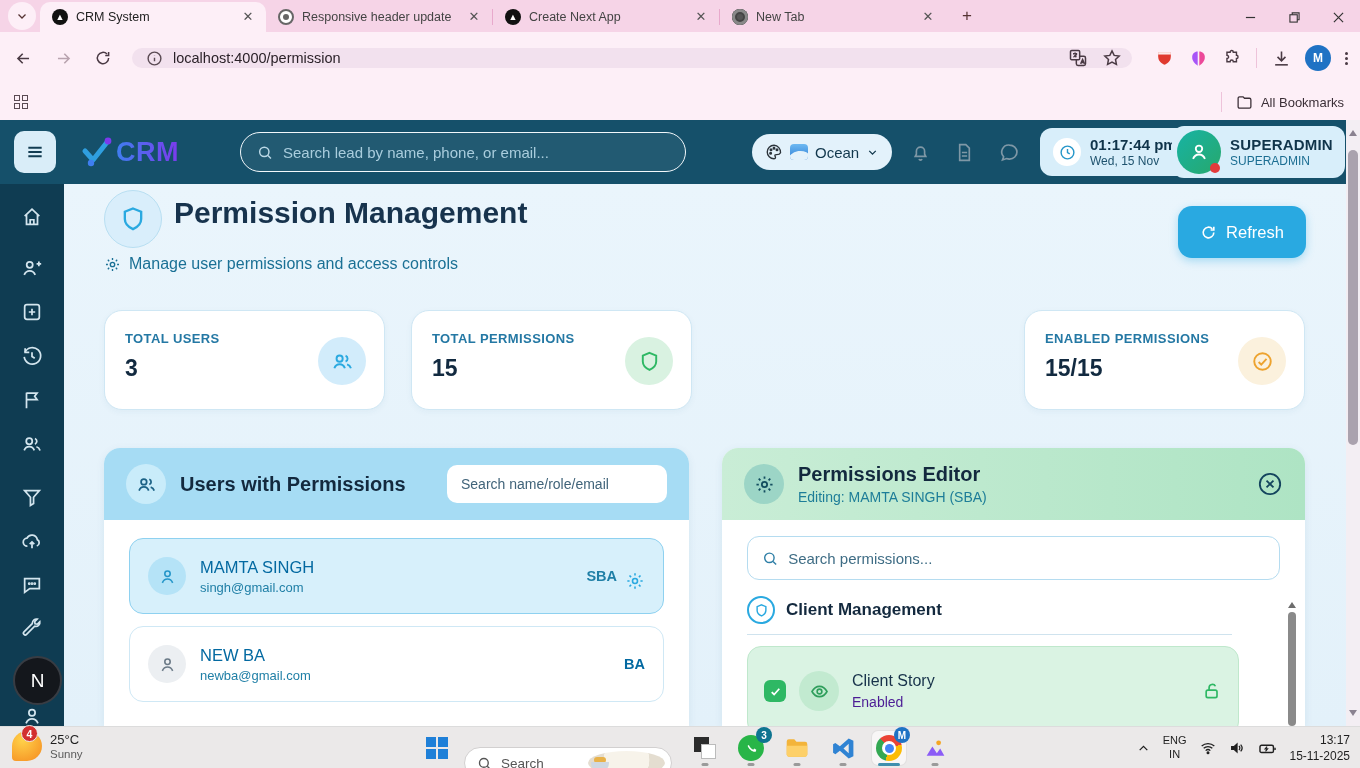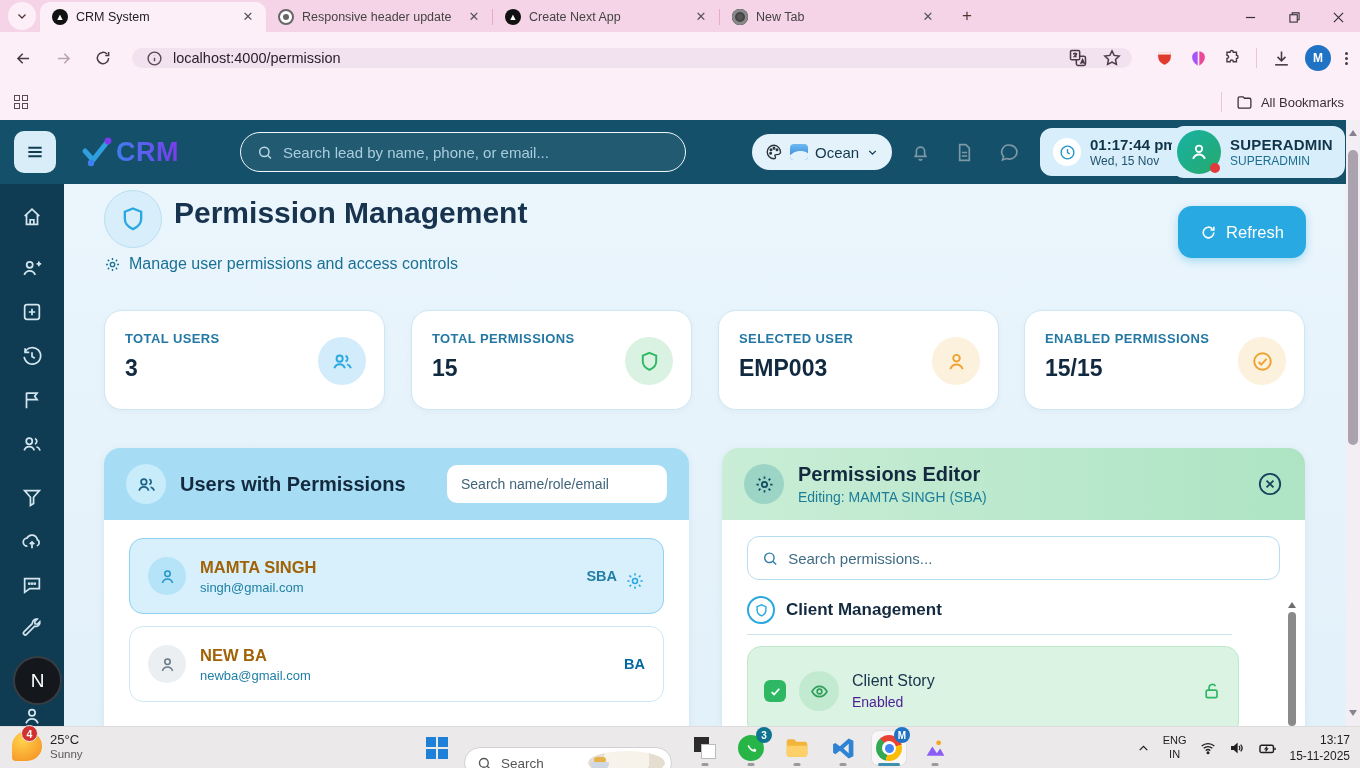--- a/index.html
+++ b/index.html
@@ -101,21 +101,21 @@
   .users-panel { left:40px; width:585px; }
   .users-panel .panel-hd { background:#a6dcf4; gap:14px; }
   .users-panel .hd-circ { background:#c9ecfa; color:#1c6286; }
   .u-search { margin-left:auto; width:220px; height:38px; background:#fff; border:none; border-radius:10px; padding:0 14px; font-size:14px; color:#2c4a5c; font-family:inherit; outline:none; }
   .u-search::placeholder{ color:#41647a; }
   .user-card { position:absolute; left:25px; width:535px; height:76px; border-radius:14px; display:flex; align-items:center; padding:0 18px; gap:14px; }
   .user-card.sel { background:#d7f0fb; border:1.5px solid #8ed1f0; }
   .user-card.plain { background:#fff; border:1.5px solid #cfe8f5; }
   .u-av { width:38px; height:38px; border-radius:50%; display:flex; align-items:center; justify-content:center; flex:0 0 38px; }
   .u-av svg { width:19px; height:19px; }
-  .u-name { font-size:16.5px; font-weight:bold; color:#a16207; }
+  .u-name { font-size:16.5px; font-weight:normal; color:#0369a1; }
   .u-mail { font-size:13px; color:#1f7fa6; margin-top:3px; }
   .u-right { margin-left:auto; display:flex; align-items:center; gap:8px; }
   .u-role { font-size:14.5px; font-weight:bold; }
   .u-gear { width:20px; height:20px; color:#2aa9e0; transform:translateY(5px); }
 
   .editor-panel { left:658px; width:583px; }
   .editor-panel .panel-hd { background:linear-gradient(90deg,#c9edd6,#aee4c4); gap:14px; }
   .editor-panel .hd-circ { background:#9cd5c6; color:#124d5f; }
   .ed-sub { font-size:14px; color:#1d7d98; margin-top:3px; }
   .ed-close { margin-left:auto; width:26px; height:26px; color:#14455e; cursor:pointer; }
@@ -486,30 +486,20 @@
     </div>
     <div class="stat-card" style="left:347px">
       <div class="stat-label">TOTAL PERMISSIONS</div>
       <div class="stat-value">15</div>
       <div class="stat-ic" style="background:#d9f2e1;color:#2eb864">
         <svg viewBox="0 0 24 24" fill="none" stroke="currentColor" stroke-width="2">
             <path d="M12 3l7 2.8V12c0 4.3-3 6.9-7 8.7-4-1.8-7-4.4-7-8.7V5.8z"></path>
           </svg>
       </div>
     </div>
-    <div class="stat-card" style="left:654px">
-      <div class="stat-label">SELECTED USER</div>
-      <div class="stat-value">EMP003</div>
-      <div class="stat-ic" style="background:#fbf1dd;color:#eda32f">
-        <svg viewBox="0 0 24 24" fill="none" stroke="currentColor" stroke-width="2">
-            <circle cx="12" cy="8.5" r="3.4"></circle>
-            <path d="M5.5 20c1.3-3.2 3.7-4.8 6.5-4.8s5.2 1.6 6.5 4.8"></path>
-          </svg>
-      </div>
-    </div>
     <div class="stat-card" style="left:960px">
       <div class="stat-label">ENABLED PERMISSIONS</div>
       <div class="stat-value">15/15</div>
       <div class="stat-ic" style="background:#fbf1dd;color:#eda32f">
         <svg viewBox="0 0 24 24" fill="none" stroke="currentColor" stroke-width="2">
             <circle cx="12" cy="12" r="8.6"></circle>
             <path d="M8 12.5l2.7 2.7 5.5-6"></path>
           </svg>
       </div>
     </div>

